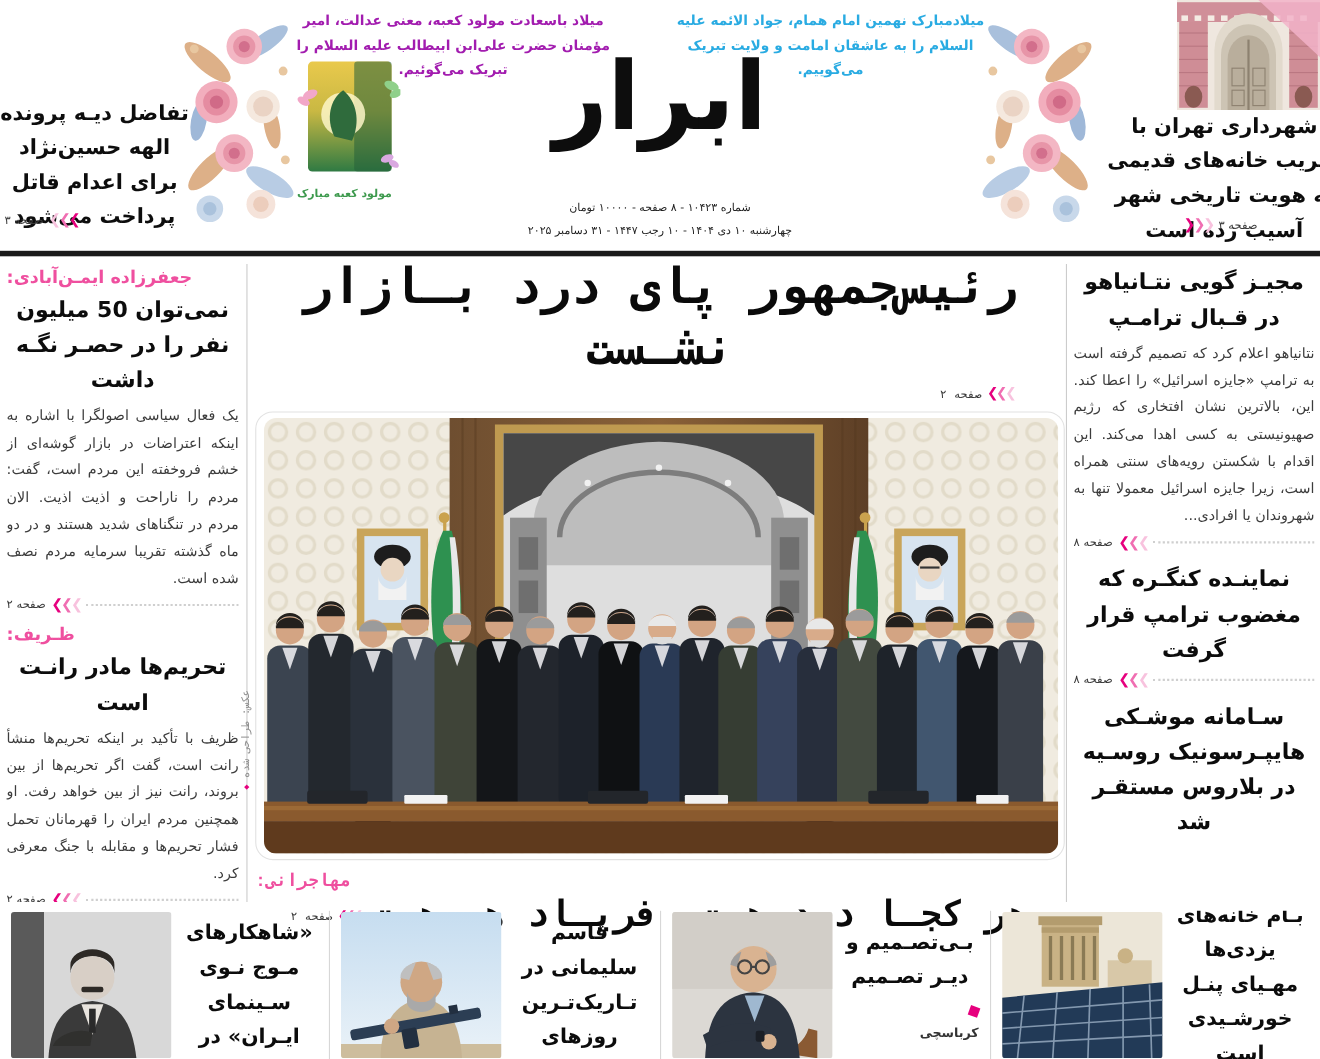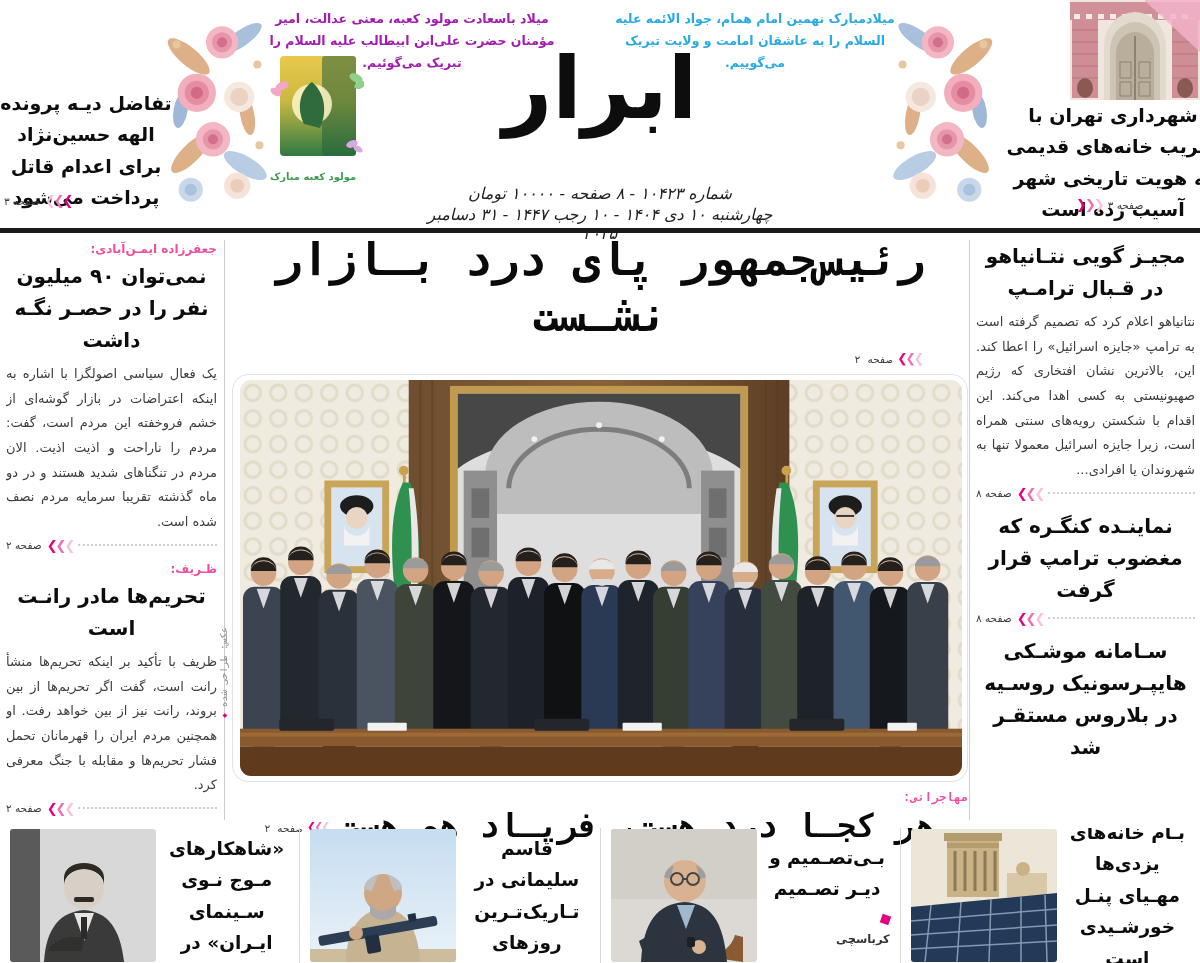--- a/index.html
+++ b/index.html
@@ -4,33 +4,33 @@
 <style>
   html,body{margin:0;padding:0;background:#ffffff;}
   body{width:1200px;height:963px;position:relative;overflow:hidden;
        font-family:"DejaVu Sans","Liberation Sans",sans-serif;direction:rtl;color:#111;}
   .abs{position:absolute;}
   
   .greeting{font-size:12.5px;font-weight:bold;line-height:1.75;text-align:center;}
   .greeting.green{color:#a21caf;}
   .greeting.blue{color:#29abe2;}
   .masthead-title{font-size:86px;font-weight:900;color:#0d0d0d;text-align:center;line-height:1.45;letter-spacing:-2px;}
-  .issue-line,.date-line{font-size:16px;color:#222;text-align:center;letter-spacing:0;font-style:italic;}
+  .issue-line,.date-line{font-size:10px;color:#222;text-align:center;letter-spacing:0;}
   .teaser-head{font-weight:900;font-size:19px;line-height:1.65;text-align:center;color:#0d0d0d;}
   .header-rule{left:0;top:228px;width:1200px;height:5px;background:#1a1a1a;}
   
   .marker{display:flex;align-items:center;gap:5px;font-size:10.5px;color:#3a3a3a;}
   .marker .dots{flex:1;border-top:2px dotted #cfcfcf;height:0;}
   .chev{direction:ltr;font-size:13px;font-weight:900;letter-spacing:-2px;line-height:1;}
   .chev i{font-style:normal;}
   .c1{color:#e6007e;} .c2{color:#f06eb2;} .c3{color:#f8c2de;}
   .marker .label{white-space:nowrap;}
   .mini-marker{display:inline-flex;align-items:center;gap:5px;font-size:10.5px;color:#3a3a3a;}
   
-  .kicker{color:#ef4f9f;font-weight:bold;font-size:12px;text-align:right;margin:2px 0 4px;}
+  .kicker{color:#ef4f9f;font-weight:bold;font-size:16px;text-align:left;margin:2px 0 4px;}
   .side-headline{font-weight:900;font-size:20px;line-height:1.6;text-align:center;color:#0c0c0c;margin:0 0 6px;}
   .body-text{font-size:13px;line-height:1.9;color:#3c3c3c;text-align:justify;margin:0 0 4px;}
   .col{overflow:hidden;}
   .article{margin-bottom:10px;}
   .vdiv{width:1px;background:#cccccc;}
   
   .main-headline{font-size:45px;font-weight:900;text-align:center;color:#0a0a0a;line-height:1.25;letter-spacing:-1px;margin:0;}
   .main-marker-row{display:flex;justify-content:flex-end;direction:ltr;padding:2px 46px;}
   .photo-frame{background:#fff;border:1px solid #e2e2e2;border-radius:16px;padding:5px;margin-top:4px;}
   .photo-frame svg{display:block;border-radius:11px;}
@@ -210,21 +210,21 @@
     <span class="label">صفحه ۳</span>
     <span class="chev"><i class="c1">❯</i><i class="c2">❯</i><i class="c3">❯</i></span>
   </div>
 
   <div class="abs header-rule"></div>
 
   <div class="abs col" style="left:6px;top:240px;width:211px;height:580px;">
 
     <div class="article">
       <div class="kicker">جعفرزاده ایمـن‌آبادی:</div>
-      <div class="side-headline">نمی‌توان ۹۰ میلیون نفر را در حصـر نگـه داشت</div>
+      <div class="side-headline">نمی‌توان 50 میلیون نفر را در حصـر نگـه داشت</div>
       <div class="body-text">یک فعال سیاسی اصولگرا با اشاره به اینکه اعتراضات در بازار گوشه‌ای از خشم فروخفته این مردم است، گفت: مردم را ناراحت و اذیت اذیت. الان مردم در تنگناهای شدید هستند و در دو ماه گذشته تقریبا سرمایه مردم نصف شده است.</div>
       <div class="marker">
         <span class="dots"></span>
         <span class="chev"><i class="c1">❮</i><i class="c2">❮</i><i class="c3">❮</i></span>
         <span class="label">صفحه ۲</span>
       </div>
     </div>
 
     <div class="article">
       <div class="kicker">ظـریف:</div>

